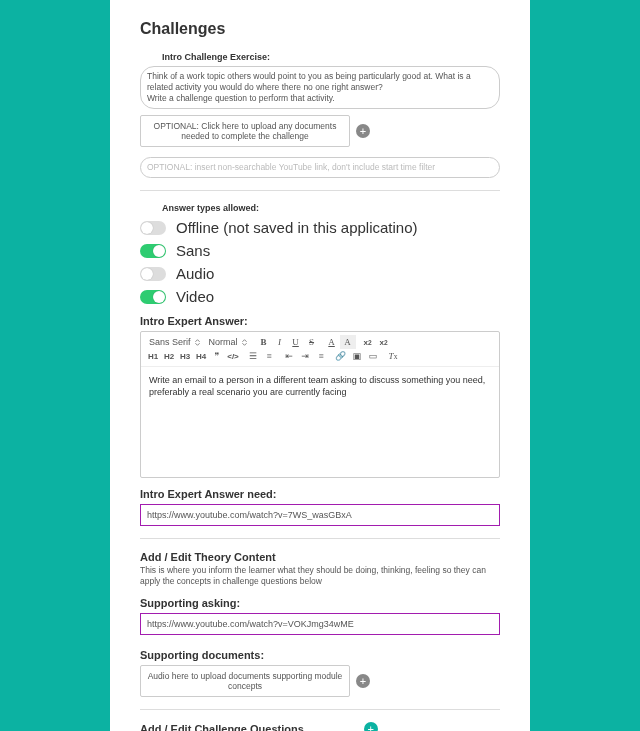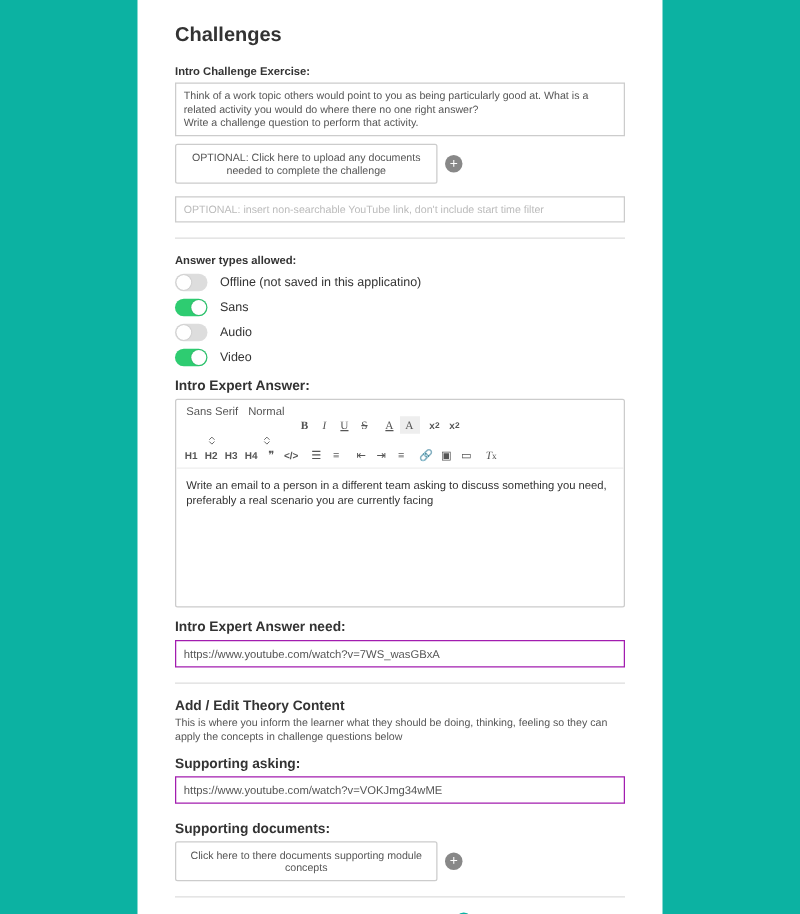--- a/index.html
+++ b/index.html
@@ -10,40 +10,40 @@
     color: #333;
   }
   .page {
     width: 420px;
     margin: 0 auto;
     background: #fff;
     padding: 20px 30px;
     min-height: 731px;
   }
   h1 { font-size: 16px; font-weight: 600; margin-bottom: 14px; }
-  .label { font-size: 9px; font-weight: 600; margin-bottom: 4px; display:block; }
+  .label { font-size: 9px; font-weight: 600; margin-bottom: 4px; display:block;margin-left:22px; }
   .sublabel { font-size: 11px; font-weight: 600; margin: 10px 0 4px; display:block;}
   .desc { font-size: 8.5px; color: #555; margin: 2px 0 6px; line-height: 1.3; }
-  .box { border: 1px solid #ccc; border-radius: 0; padding: 4px 6px; font-size: 8.5px; color: #555; line-height: 1.3; width:100%; }
+  .box { border: 1px solid #ccc; border-radius: 14px; padding: 4px 6px; font-size: 8.5px; color: #555; line-height: 1.3; width:100%; }
   .box.placeholder { color: #bbb; }
   .row { display:flex; align-items:center; gap:6px; margin-top:6px; }
   .upload-box { border:1px solid #ccc; border-radius:2px; padding:5px 6px; font-size:8.5px; color:#555; text-align:center; width: 210px; }
   .plus-circle { width:14px; height:14px; border-radius:50%; background:#888; color:#fff; display:flex; align-items:center; justify-content:center; font-size:11px; line-height:1; }
   .plus-circle.teal { background:#0cb2a2; }
   hr.sep { border:none; border-top:1px solid #ddd; margin:12px 0; }
   
-  .toggle-row { display:flex; align-items:center; gap:10px; margin:6px 0; font-size:10px; }
+  .toggle-row { display:flex; align-items:center; gap:10px; margin:6px 0; font-size:15px; }
   .toggle { width:26px; height:14px; border-radius:7px; background:#ddd; position:relative; flex-shrink:0; }
   .toggle .knob { width:12px; height:12px; border-radius:50%; background:#fff; position:absolute; top:1px; left:1px; transition:left .1s; box-shadow:0 0 1px rgba(0,0,0,.3);}
   .toggle.on { background:#2ecc71; }
   .toggle.on .knob { left:13px; }
   
   .editor { border:1px solid #ccc; border-radius:2px; margin-top:2px; }
   .toolbar { display:flex; flex-wrap:wrap; gap:0; padding:3px 4px; border-bottom:1px solid #eee; align-items:center; font-size:9px; color:#555;}
-  .toolbar .sel { padding:1px 4px; white-space:nowrap; display:flex; align-items:center; gap:15px;flex-direction:column;}
+  .toolbar .sel { padding:1px 4px; white-space:nowrap; display:flex; align-items:center; gap:3px;}
   .toolbar .tb { width:16px; height:14px; display:flex; align-items:center; justify-content:center; font-size:9px; font-family: Georgia, serif; }
   .toolbar .tb.small { font-size:8px; font-family: Arial, sans-serif; font-weight:600;}
   .toolbar .sep { width:4px; }
   .editor-body { padding:8px; min-height:110px; font-size:9px; color:#333; line-height:1.3; }
   .input-line { border:1px solid #a21caf; border-radius:0; padding:5px 6px; font-size:9px; color:#555; width:100%; }
   .section-title { font-size:11px; font-weight:600; margin-top:12px; }
   .question-row { display:flex; align-items:center; justify-content:flex-start; gap:60px; margin-top:2px;}
   svg.arrows { width:7px; height:7px; }
 </style>
 </head>
@@ -161,21 +161,21 @@
   <hr class="sep">
 
   <div class="section-title">Add / Edit Theory Content</div>
   <div class="desc">This is where you inform the learner what they should be doing, thinking, feeling so they can apply the concepts in challenge questions below</div>
 
   <span class="sublabel">Supporting asking:</span>
   <div class="input-line">https://www.youtube.com/watch?v=VOKJmg34wME</div>
 
   <span class="sublabel" style="margin-top:14px">Supporting documents:</span>
   <div class="row" style="margin-top:0">
-    <div class="upload-box" style="width:210px">Click here to there documents supporting module concepts</div>
+    <div class="upload-box" style="width:210px">Audio here to upload documents supporting module concepts</div>
     <div class="plus-circle">+</div>
   </div>
 
   <hr class="sep">
 
   <div class="question-row">
     <div class="section-title" style="margin-top:0">Add / Edit Challenge Questions</div>
     <div class="plus-circle teal">+</div>
   </div>
 

